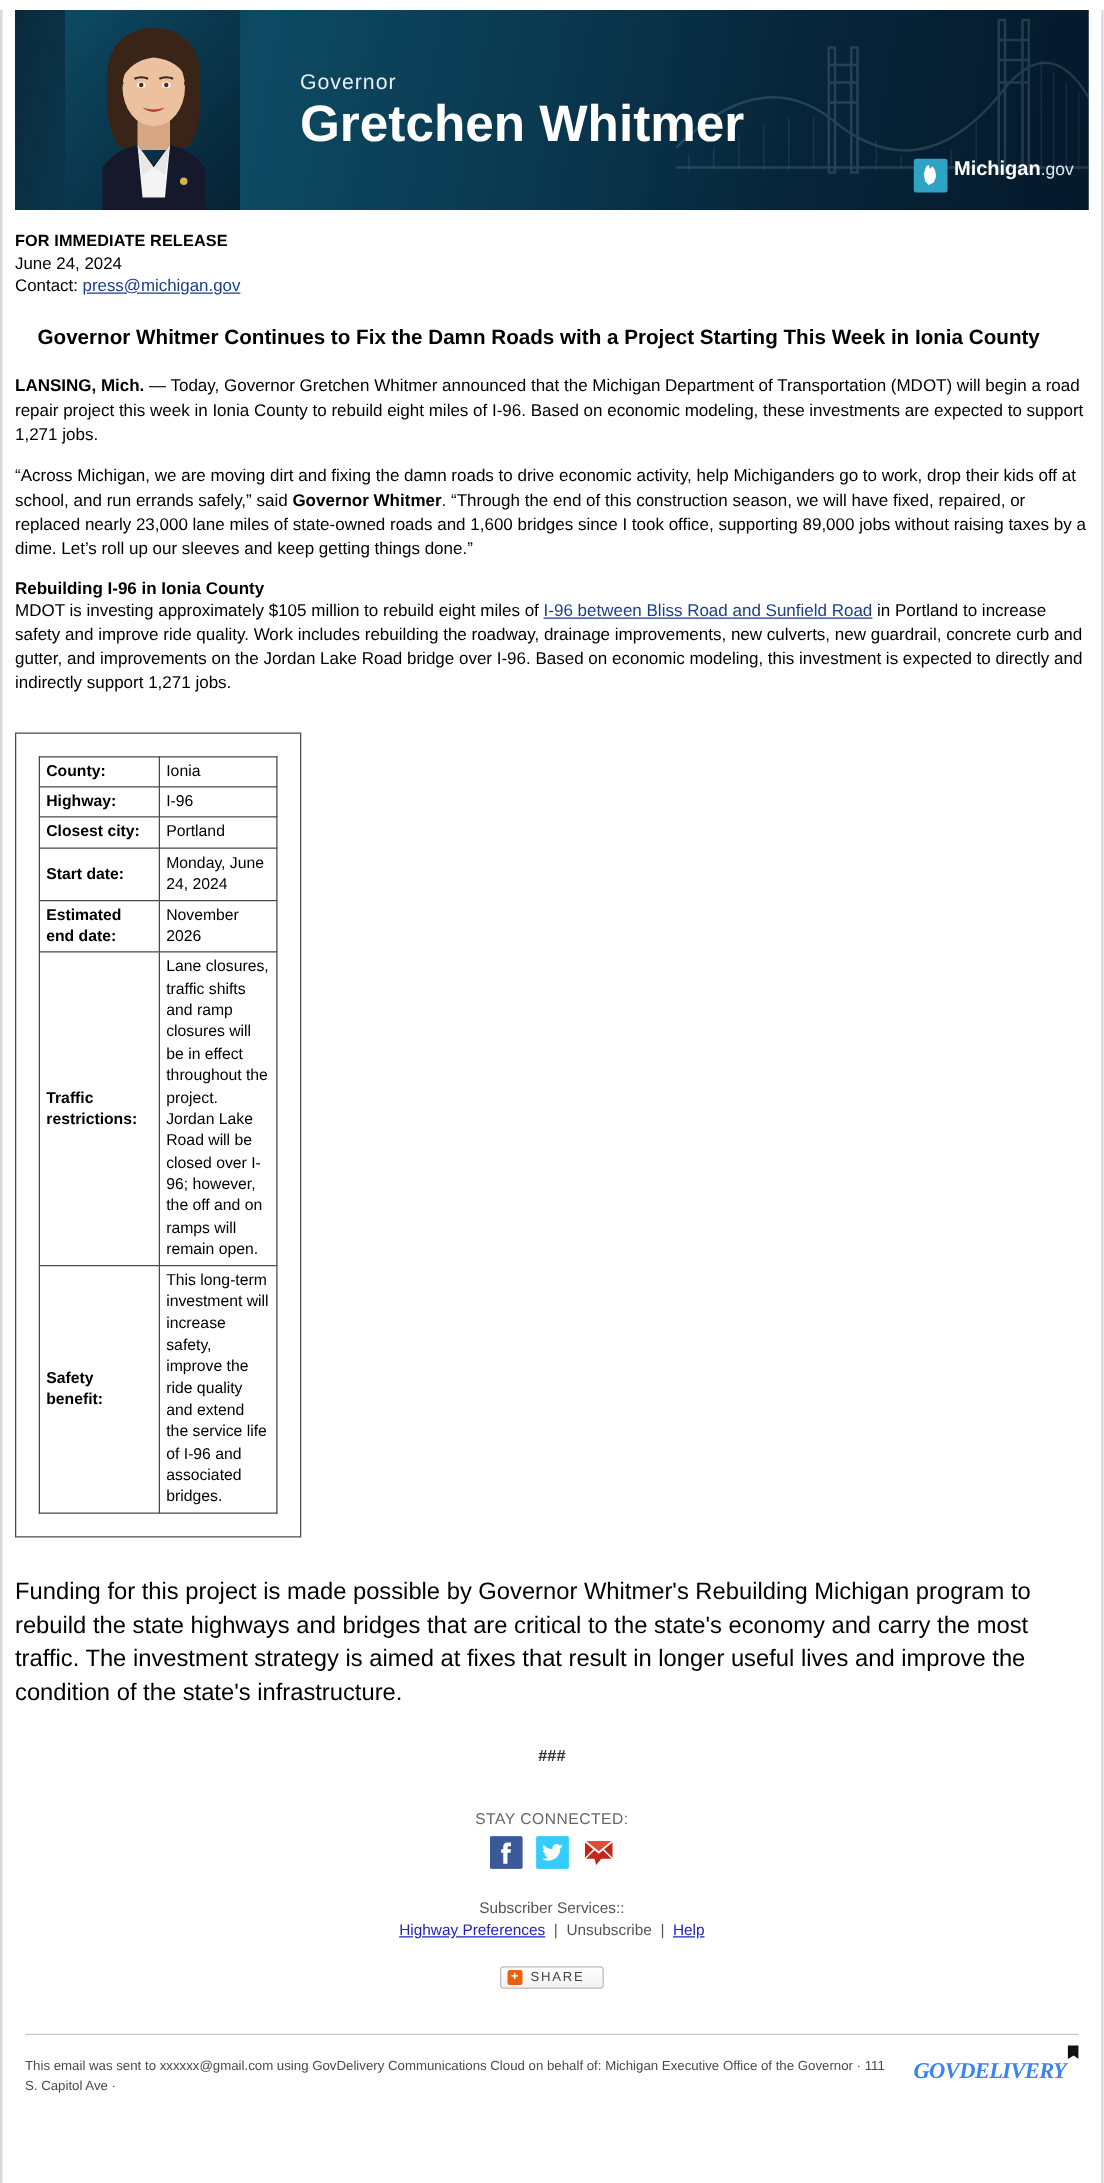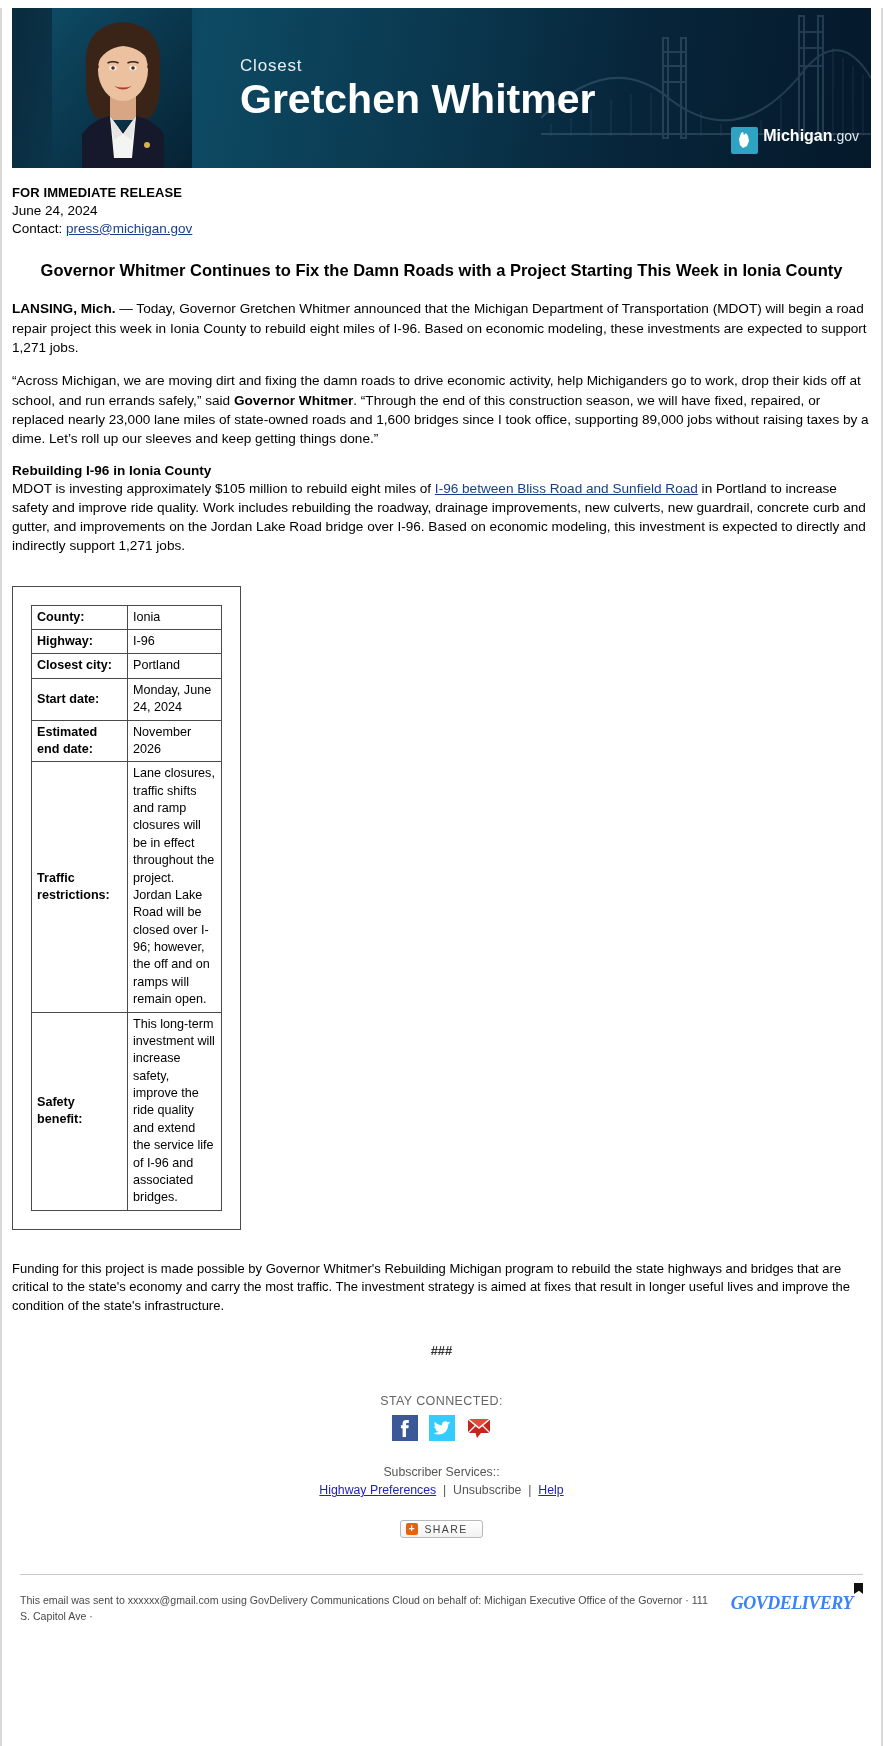--- a/index.html
+++ b/index.html
@@ -94,21 +94,21 @@
     margin-top: 16px;
     font-size: 13.5px;
     line-height: 1.35;
   }
   .release-label { font-weight: bold; font-size: 13px; letter-spacing: 0.1px;}
   .release-date { }
   .release-contact { }
   a.link { color: #1a3e8c; text-decoration: underline; }
 
   h1.headline {
-    text-align: center;
+    text-align: left;
     font-size: 16.5px;
     font-weight: bold;
     margin: 22px 18px 18px 18px;
     line-height: 1.3;
   }
 
   p.body-par {
     font-size: 13.6px;
     line-height: 1.42;
     margin: 0 0 14px 0;
@@ -140,21 +140,21 @@
     width: 96px;
   }
   table.project-table td.v {
     width: 94px;
   }
   table.project-table tr.tall td { vertical-align: middle; }
   .tbl-wrap { padding: 18px; border: 1px solid #4a4a4a; display: inline-block; margin-top: 16px; }
   .tbl-wrap table { margin: 0; }
 
   p.closing {
-    font-size: 13px;
+    font-size: 19px;
     line-height: 1.42;
     margin: 26px 0 0 0;
   }
   .hashes {
     text-align: center;
     font-size: 13px;
     font-weight: bold;
     margin: 28px 0 0 0;
     color: #333;
   }
@@ -318,21 +318,21 @@
 
         <path d="M58 108 L71 126 L84 108 L80 150 L62 150 Z" fill="#f4f4f2"></path>
         <path d="M58 108 L71 126 L62 132 Z" fill="#e6e6e4"></path>
         <path d="M84 108 L71 126 L80 132 Z" fill="#e6e6e4"></path>
 
         <circle cx="95" cy="137" r="3" fill="#d8b24a"></circle>
       </svg>
     </div>
 
     <div class="banner-text">
-      <div class="banner-eyebrow">Closest</div>
+      <div class="banner-eyebrow">Governor</div>
       <div class="banner-name">Gretchen Whitmer</div>
     </div>
 
     <div class="mi-logo">
       <span class="mi-logo-mark">
         <svg width="17" height="19" viewBox="0 0 17 19">
           <path d="M5 2 L7 1 L8 4 L10 2 L12 5 L13 10 L11 15 L7 17 L4 14 L3 8 Z" fill="#ffffff"></path>
         </svg>
       </span>
       <span class="mi-logo-text"><span>Michigan</span><span class="gov">.gov</span></span>

